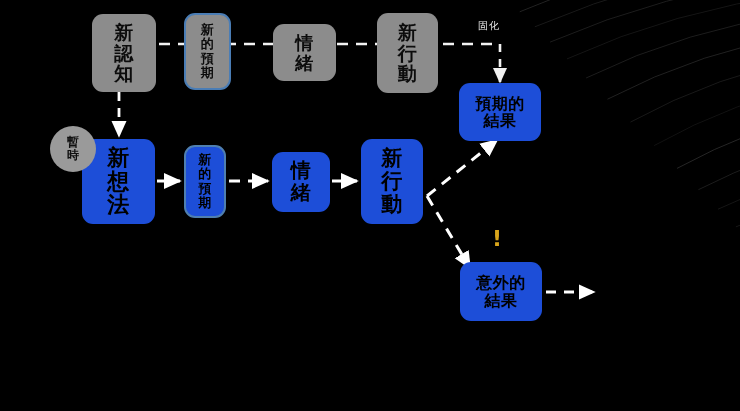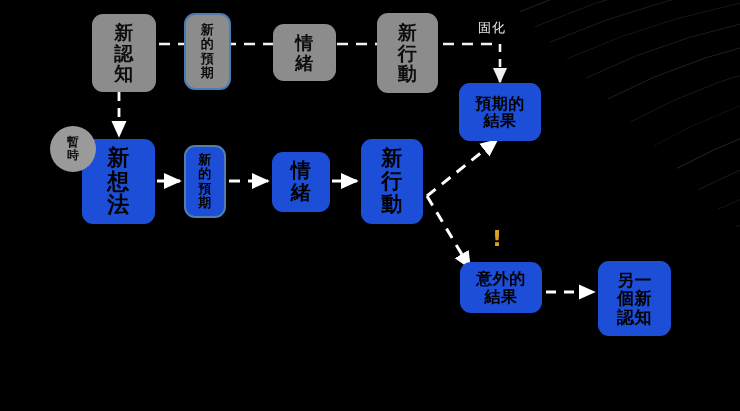--- a/index.html
+++ b/index.html
@@ -218,27 +218,24 @@
   <div class="node solid" style="left:272px; top:152px; width:58px; height:60px; font-size:20px;">情
 緒</div>
 
   <div class="node solid" style="left:361px; top:139px; width:62px; height:85px; font-size:21px;">新
 行
 動</div>
 
   <div class="node solid" style="left:459px; top:83px; width:82px; height:58px; font-size:16px;">預期的
 結果</div>
 
-  <div class="node solid" style="left:460px; top:262px; width:82px; height:51px; font-size:16px;">意外的
+  <div class="node solid" style="left:460px; top:262px; width:82px; height:59px; font-size:16px;">意外的
 結果</div>
 
-  <div class="node solid" style="left:598px; top:261px; width:73px; height:75px; font-size:17px;">另一
-個新
-認知</div>
 
   <div class="badge-circle" style="left:50px; top:126px; width:46px; height:46px; font-size:12px;">暫
 時</div>
 
-  <div class="plain-label" style="left:478px; top:19px; font-size:13px;">固化</div>
+  <div class="plain-label" style="left:478px; top:19px; font-size:10px;">固化</div>
 
   <div class="alert-mark" style="left:492px; top:228px; font-size:22px; color:#d9a51b;">!</div>
 
 </div>
 
 </body></html>

